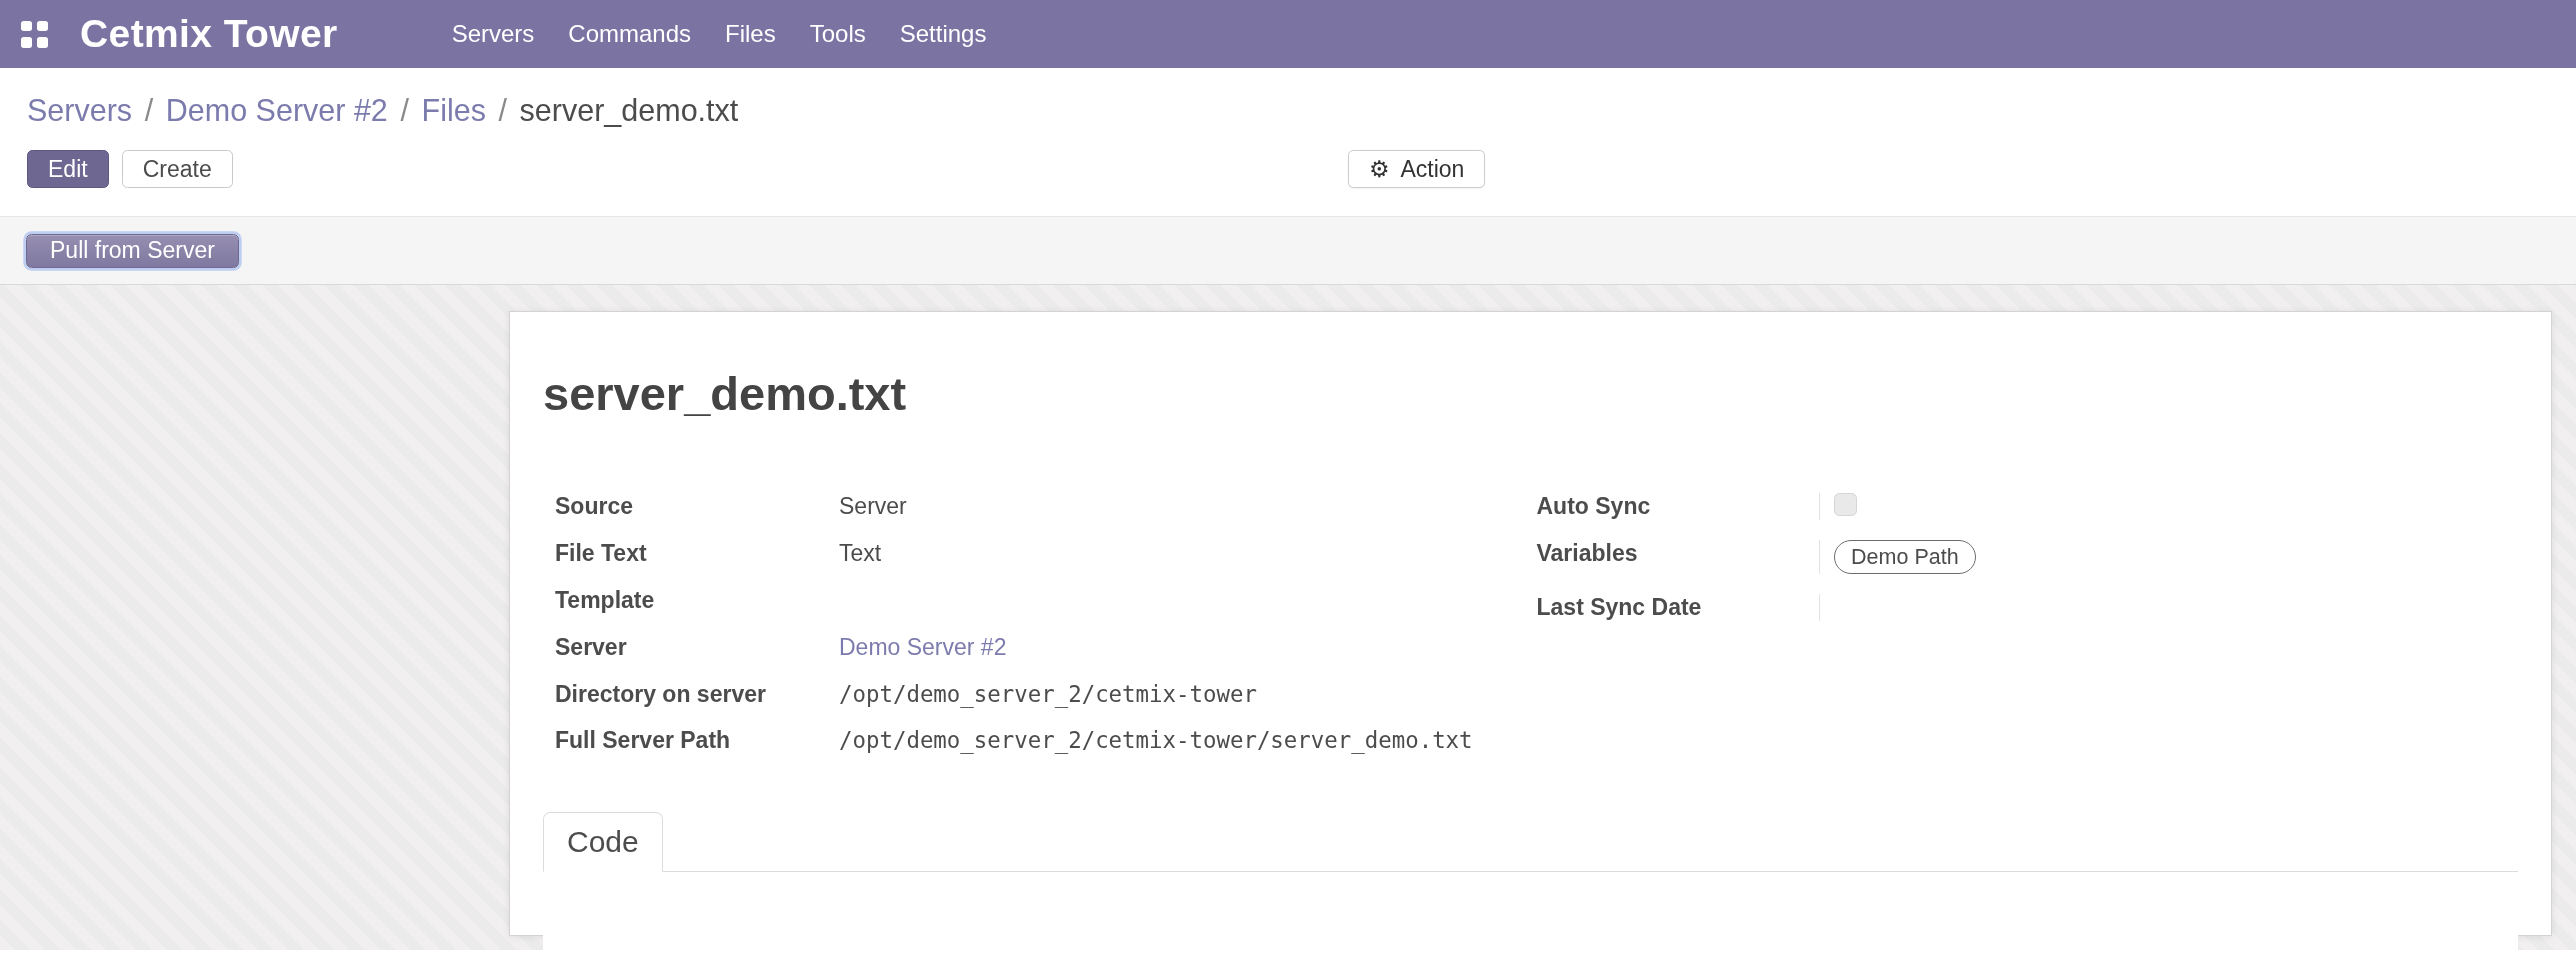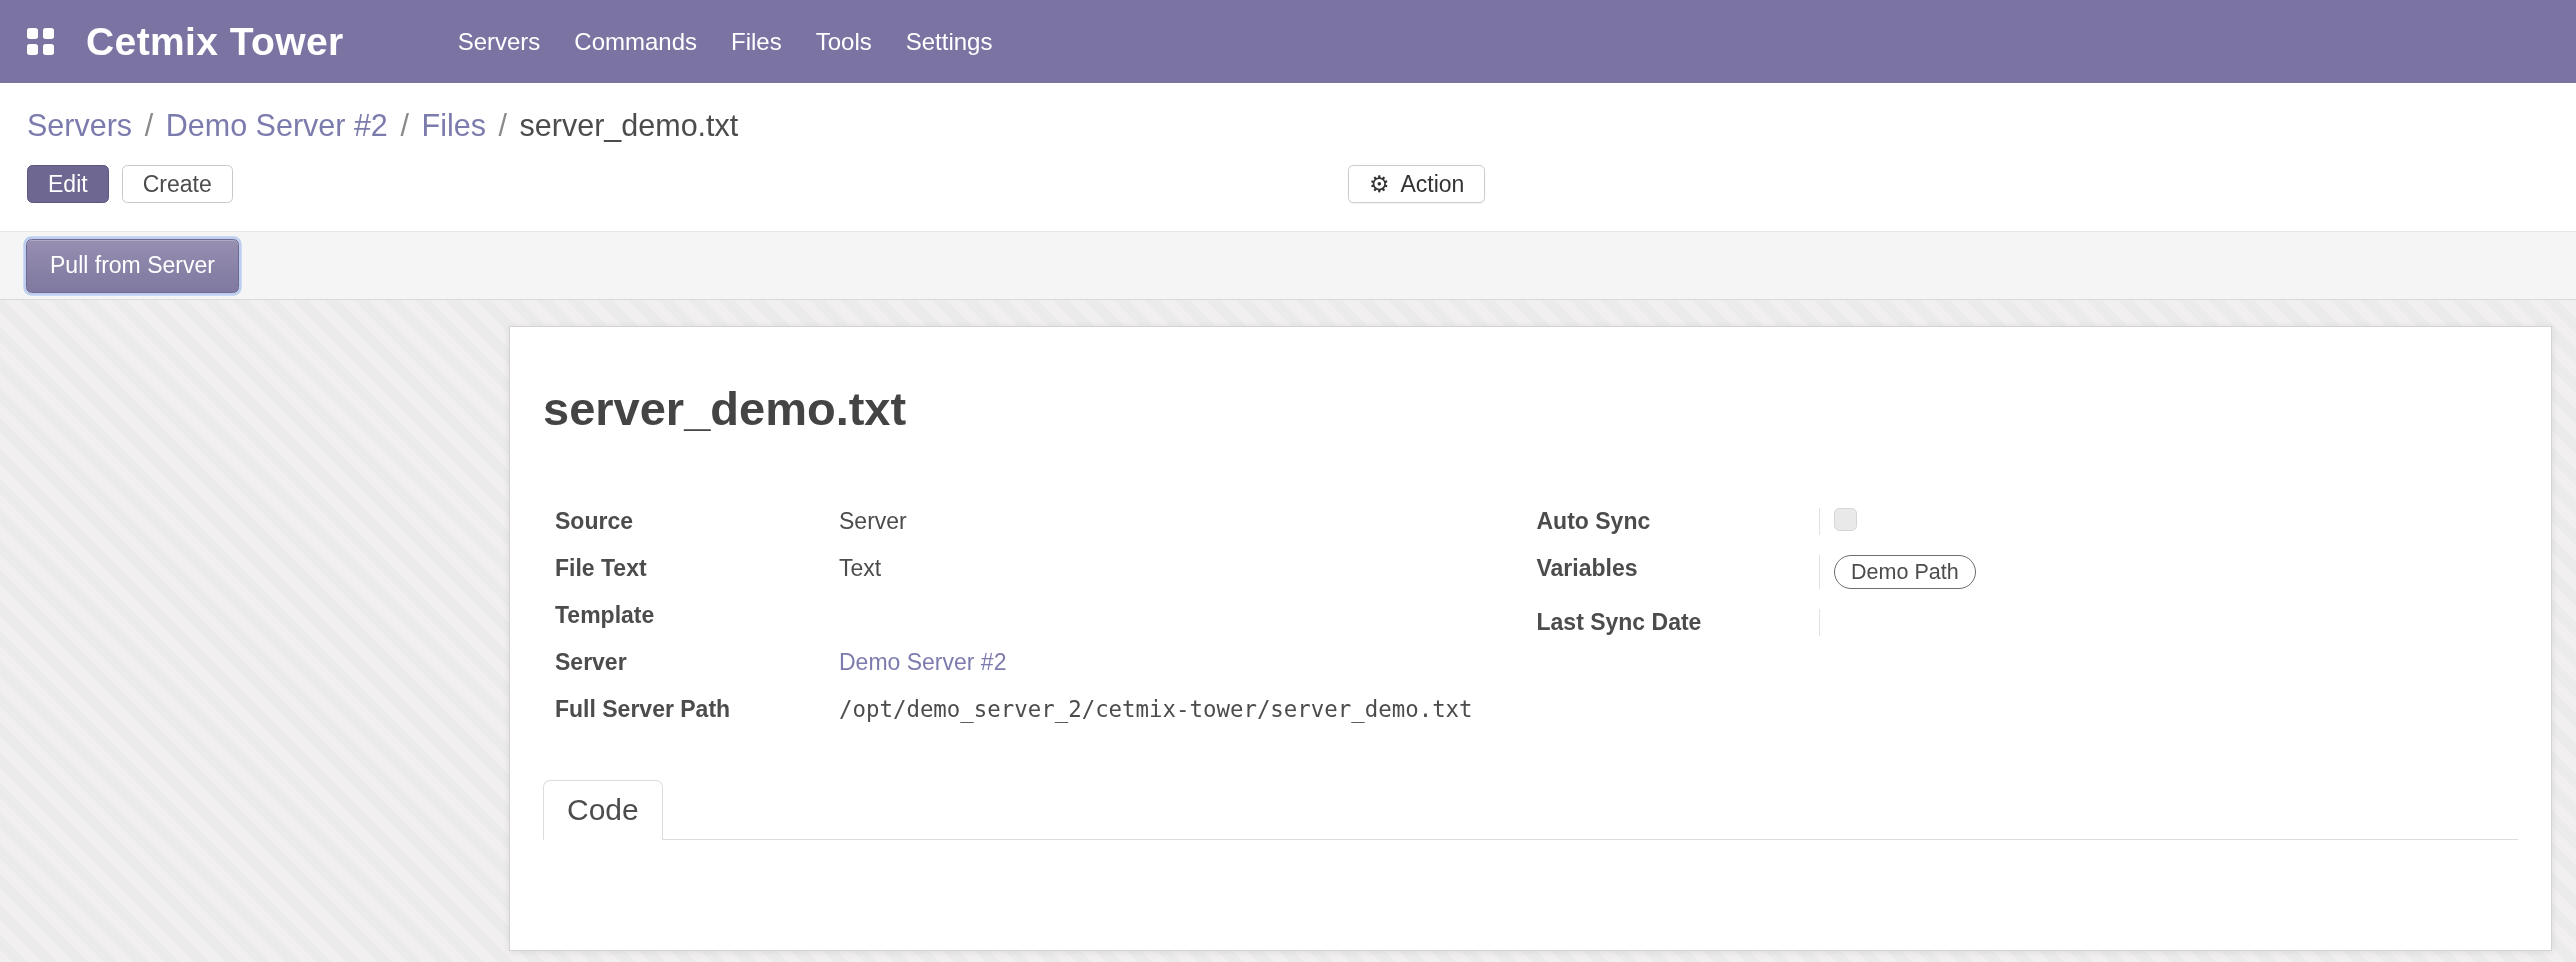--- a/index.html
+++ b/index.html
@@ -12,23 +12,23 @@
   html,body{margin:0;padding:0;}
   body{
     width:2576px;height:962px;overflow:hidden;
     font-family:"Liberation Sans", sans-serif;
     color:var(--text);
     background:#fff;
   }
 
   
   .navbar{
-    height:83px;background:var(--navbar-bg);
+    height:68px;background:var(--navbar-bg);
     display:flex;align-items:center;
-    padding:0 27px;color:#fff;
+    padding:0 21px;color:#fff;
   }
   .apps-icon{
     width:27px;height:27px;margin-right:32px;
     display:grid;grid-template-columns:1fr 1fr;grid-template-rows:1fr 1fr;gap:5.4px;
     cursor:pointer;flex:0 0 auto;
   }
   .apps-icon span{background:#fff;border-radius:2.7px;}
   .brand{
     font-size:39px;font-weight:bold;letter-spacing:0.4px;
     margin-right:97px;white-space:nowrap;
@@ -78,21 +78,21 @@
   
   .statusbar{
     height:69px;background:#f6f5f6;
     border-top:0.9px solid #e7e6e8;
     border-bottom:0.9px solid #d9d8da;
     display:flex;align-items:center;padding:0 26px;
   }
   .btn-pull{
     background:linear-gradient(#968fb1,#7f78a0);
     border:0.9px solid #6f6990;color:#fff;
-    height:54px;padding:0 23px;
+    height:34px;padding:0 23px;
     box-shadow:0 0 0 2.7px rgba(120,160,235,.45), inset 0 0.9px 0 rgba(255,255,255,.25);
   }
 
   
   .content{
     position:relative;
     height:665px;
     background:repeating-linear-gradient(45deg,#f1eff0 0 10.8px,#ecebec 10.8px 21.5px);
   }
   .sheet{
@@ -212,20 +212,24 @@
           <div class="field-label">Template</div>
           <div class="field-value"></div>
         </div>
         <div class="field-row">
           <div class="field-label">Server</div>
           <div class="field-value">
             <a class="value-link">Demo Server #2</a>
           </div>
         </div>
         <div class="field-row">
+          <div class="field-label">Directory on server</div>
+          <div class="field-value value-mono">/opt/demo_server_2/cetmix-tower</div>
+        </div>
+        <div class="field-row">
           <div class="field-label">Full Server Path</div>
           <div class="field-value value-mono">/opt/demo_server_2/cetmix-tower/server_demo.txt</div>
         </div>
       </div>
 
       <div class="group-right">
         <div class="field-row">
           <div class="field-label">Auto Sync</div>
           <div class="field-value">
             <div class="checkbox"></div>

